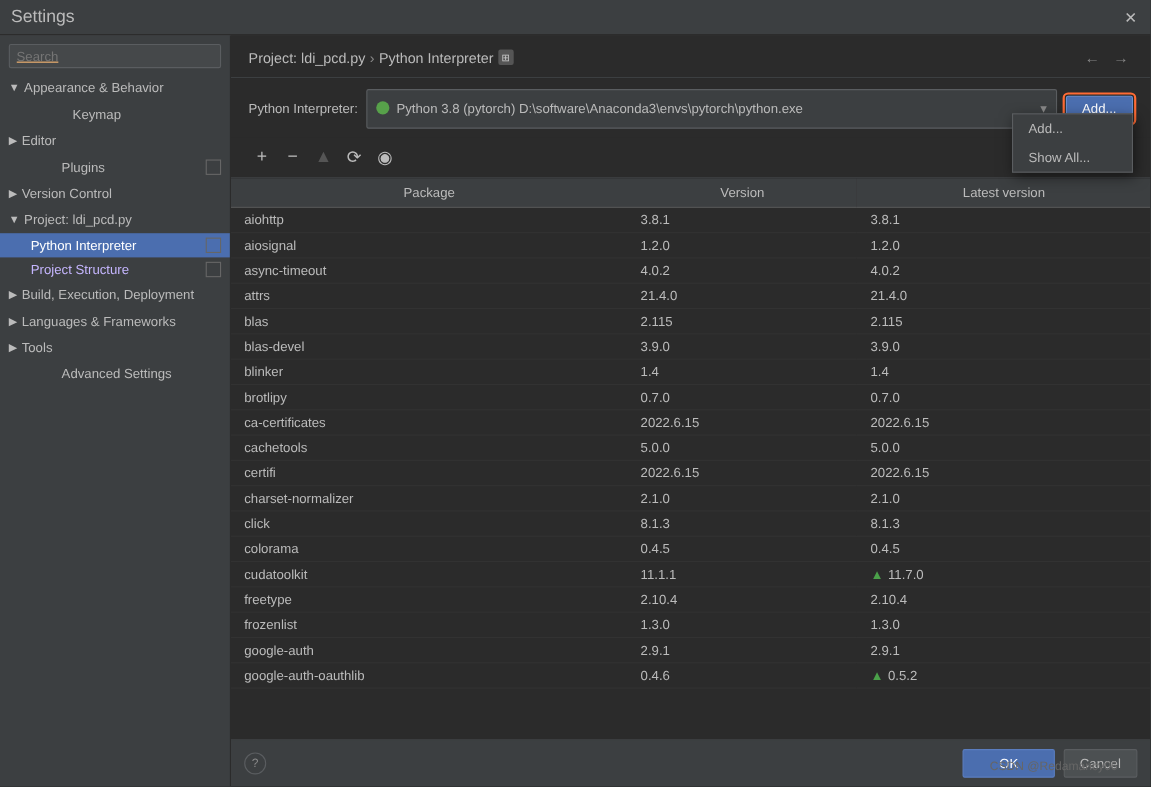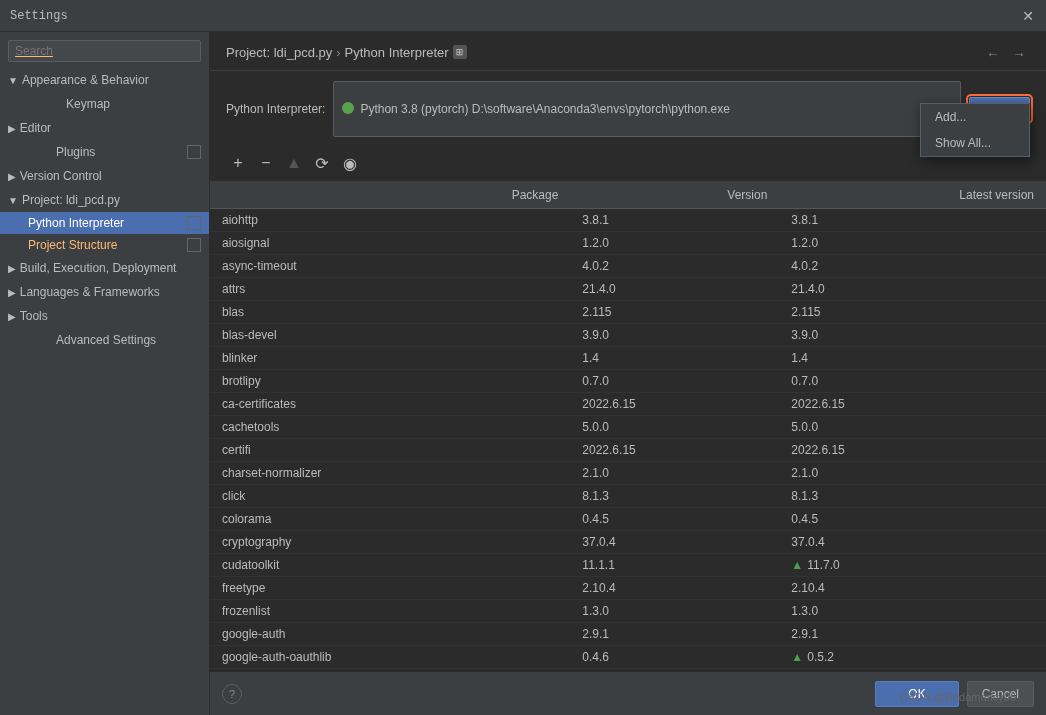--- a/index.html
+++ b/index.html
@@ -18,22 +18,21 @@
       background: #3c3f41;
       border-bottom: 1px solid #2b2b2b;
       padding: 6px 10px;
       display: flex;
       align-items: center;
       justify-content: space-between;
       height: 32px;
     }
     .title-bar-text {
       color: #bbbbbb;
-      font-size: 12px;
-      font-family: Liberation Mono, monospace;
+      font-size: 16px;
     }
     .title-bar-controls {
       display: flex;
       gap: 6px;
     }
     .title-btn {
       width: 16px; height: 16px;
       background: none;
       border: none;
       color: #bbbbbb;
@@ -98,21 +97,21 @@
     }
     .sidebar-group .arrow {
       margin-right: 4px;
       font-size: 10px;
     }
     .sidebar-child {
       padding: 4px 8px 4px 28px;
       cursor: pointer;
       display: flex;
       align-items: center;
-      color: #fdba74;
+      color: #c4b5fd;
       font-size: 12px;
     }
     .sidebar-child.selected { background: #4b6eaf; color: #ffffff; }
     .sidebar-child .icon-box {
       width: 14px; height: 14px;
       border: 1px solid #666;
       margin-left: auto;
       display: inline-block;
       flex-shrink: 0;
     }
@@ -177,21 +176,21 @@
     .interpreter-label {
       color: #bbbbbb;
       font-size: 12px;
       white-space: nowrap;
     }
     .interpreter-select {
       flex: 1;
       background: #3c3f41;
       border: 1px solid #5a5d60;
       color: #bbbbbb;
-      padding: 20px 8px;
+      padding: 10px 8px;
       font-size: 12px;
       display: flex;
       cursor: pointer;
       border-radius: 2px;
       position: relative;
     }
     .interpreter-select .green-dot {
       width: 12px; height: 12px;
       border-radius: 50%;
       background: #57a14a;
@@ -267,21 +266,21 @@
     table {
       width: 100%;
       border-collapse: collapse;
       font-size: 12px;
     }
     thead tr {
       background: #3c3f41;
       border-bottom: 1px solid #555;
     }
     thead th {
-      text-align: right;
+      text-align: center;
       padding: 6px 12px;
       color: #bbbbbb;
       font-weight: normal;
       white-space: nowrap;
     }
     tbody tr {
       border-bottom: 1px solid #323232;
     }
     tbody td {
       padding: 4px 12px;
@@ -544,25 +543,20 @@
               <td class="pkg-name">click</td>
               <td class="version">8.1.3</td>
               <td class="latest">8.1.3</td>
             </tr>
             <tr>
               <td class="pkg-name">colorama</td>
               <td class="version">0.4.5</td>
               <td class="latest">0.4.5</td>
             </tr>
             <tr>
-              <td class="pkg-name">cryptography</td>
-              <td class="version">37.0.4</td>
-              <td class="latest">37.0.4</td>
-            </tr>
-            <tr>
               <td class="pkg-name">cudatoolkit</td>
               <td class="version">11.1.1</td>
               <td class="latest"><span class="upgrade-arrow">▲</span>11.7.0</td>
             </tr>
             <tr>
               <td class="pkg-name">freetype</td>
               <td class="version">2.10.4</td>
               <td class="latest">2.10.4</td>
             </tr>
             <tr>

